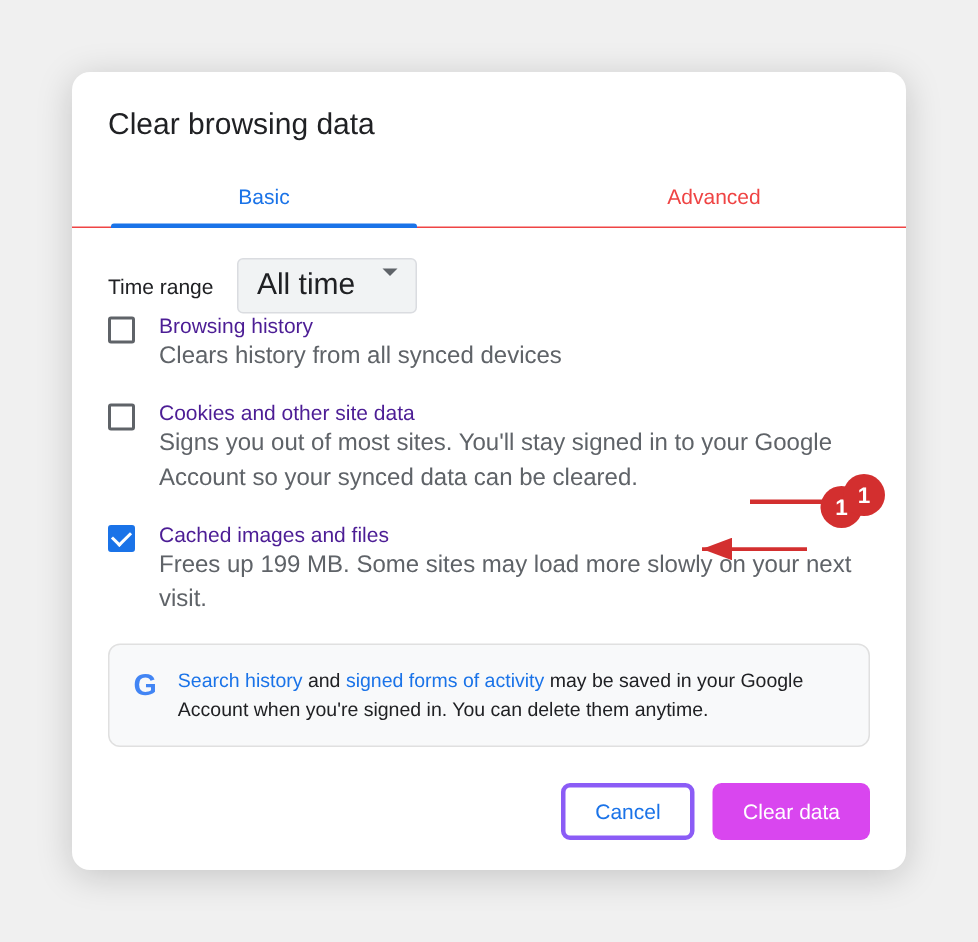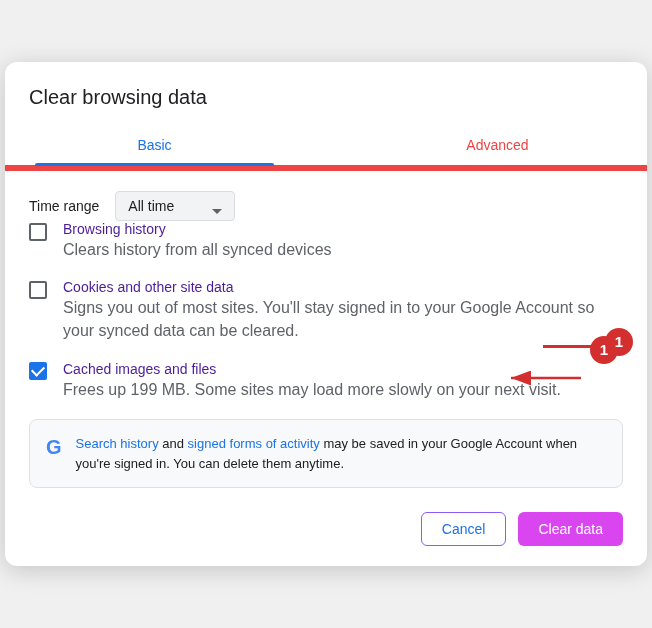--- a/index.html
+++ b/index.html
@@ -8,34 +8,34 @@
       background: #f0f0f0;
       display: flex;
       justify-content: center;
       align-items: center;
       width: 652px;
       height: 628px;
     }
     .dialog {
       background: #fff;
       border-radius: 12px;
-      width: 642px;
+      width: 556px;
       padding: 24px 0 0 0;
       box-shadow: 0 4px 24px rgba(0,0,0,0.18);
       position: relative;
     }
     .dialog-title {
       font-size: 20px;
       font-weight: 400;
       color: #202124;
       padding: 0 24px 16px 24px;
     }
     .tabs {
       display: flex;
-      border-bottom: 6px solid #ef4444;
+      border-bottom: 1px solid #ef4444;
       position: relative;
       gap: 44px;
     }
     .tab {
       flex: 1;
       text-align: center;
       padding: 12px 0;
       font-size: 14px;
       cursor: pointer;
       color: #ef4444;
@@ -63,26 +63,26 @@
       display: flex;
       align-items: center;
     }
     .time-range-label {
       font-size: 14px;
       color: #202124;
       margin-right: 16px;
     }
     .time-range-select {
       display: flex;
-      align-items: flex-end;
+      align-items: flex-start;
       background: #f1f3f4;
       border: 1px solid #dadce0;
       border-radius: 4px;
       padding: 6px 12px;
-      font-size: 14px;
+      font-size: 20px;
       color: #202124;
       cursor: pointer;
       min-width: 120px;
     }
     .time-range-select span {
       flex: 1;
       margin-right: 8px;
     }
     .dropdown-arrow {
       width: 0;
@@ -170,21 +170,21 @@
     }
     .dialog-footer {
       display: flex;
       justify-content: flex-end;
       padding: 16px 24px 20px 24px;
       gap: 12px;
     }
     .btn-cancel {
       padding: 8px 20px;
       font-size: 14px;
-      border: 1px solid #8b5cf6;
+      border: 3px solid #8b5cf6;
       border-radius: 6px;
       background: #fff;
       color: #1a73e8;
       cursor: pointer;
       font-weight: 500;
     }
     .btn-clear {
       padding: 8px 20px;
       font-size: 14px;
       border: none;

